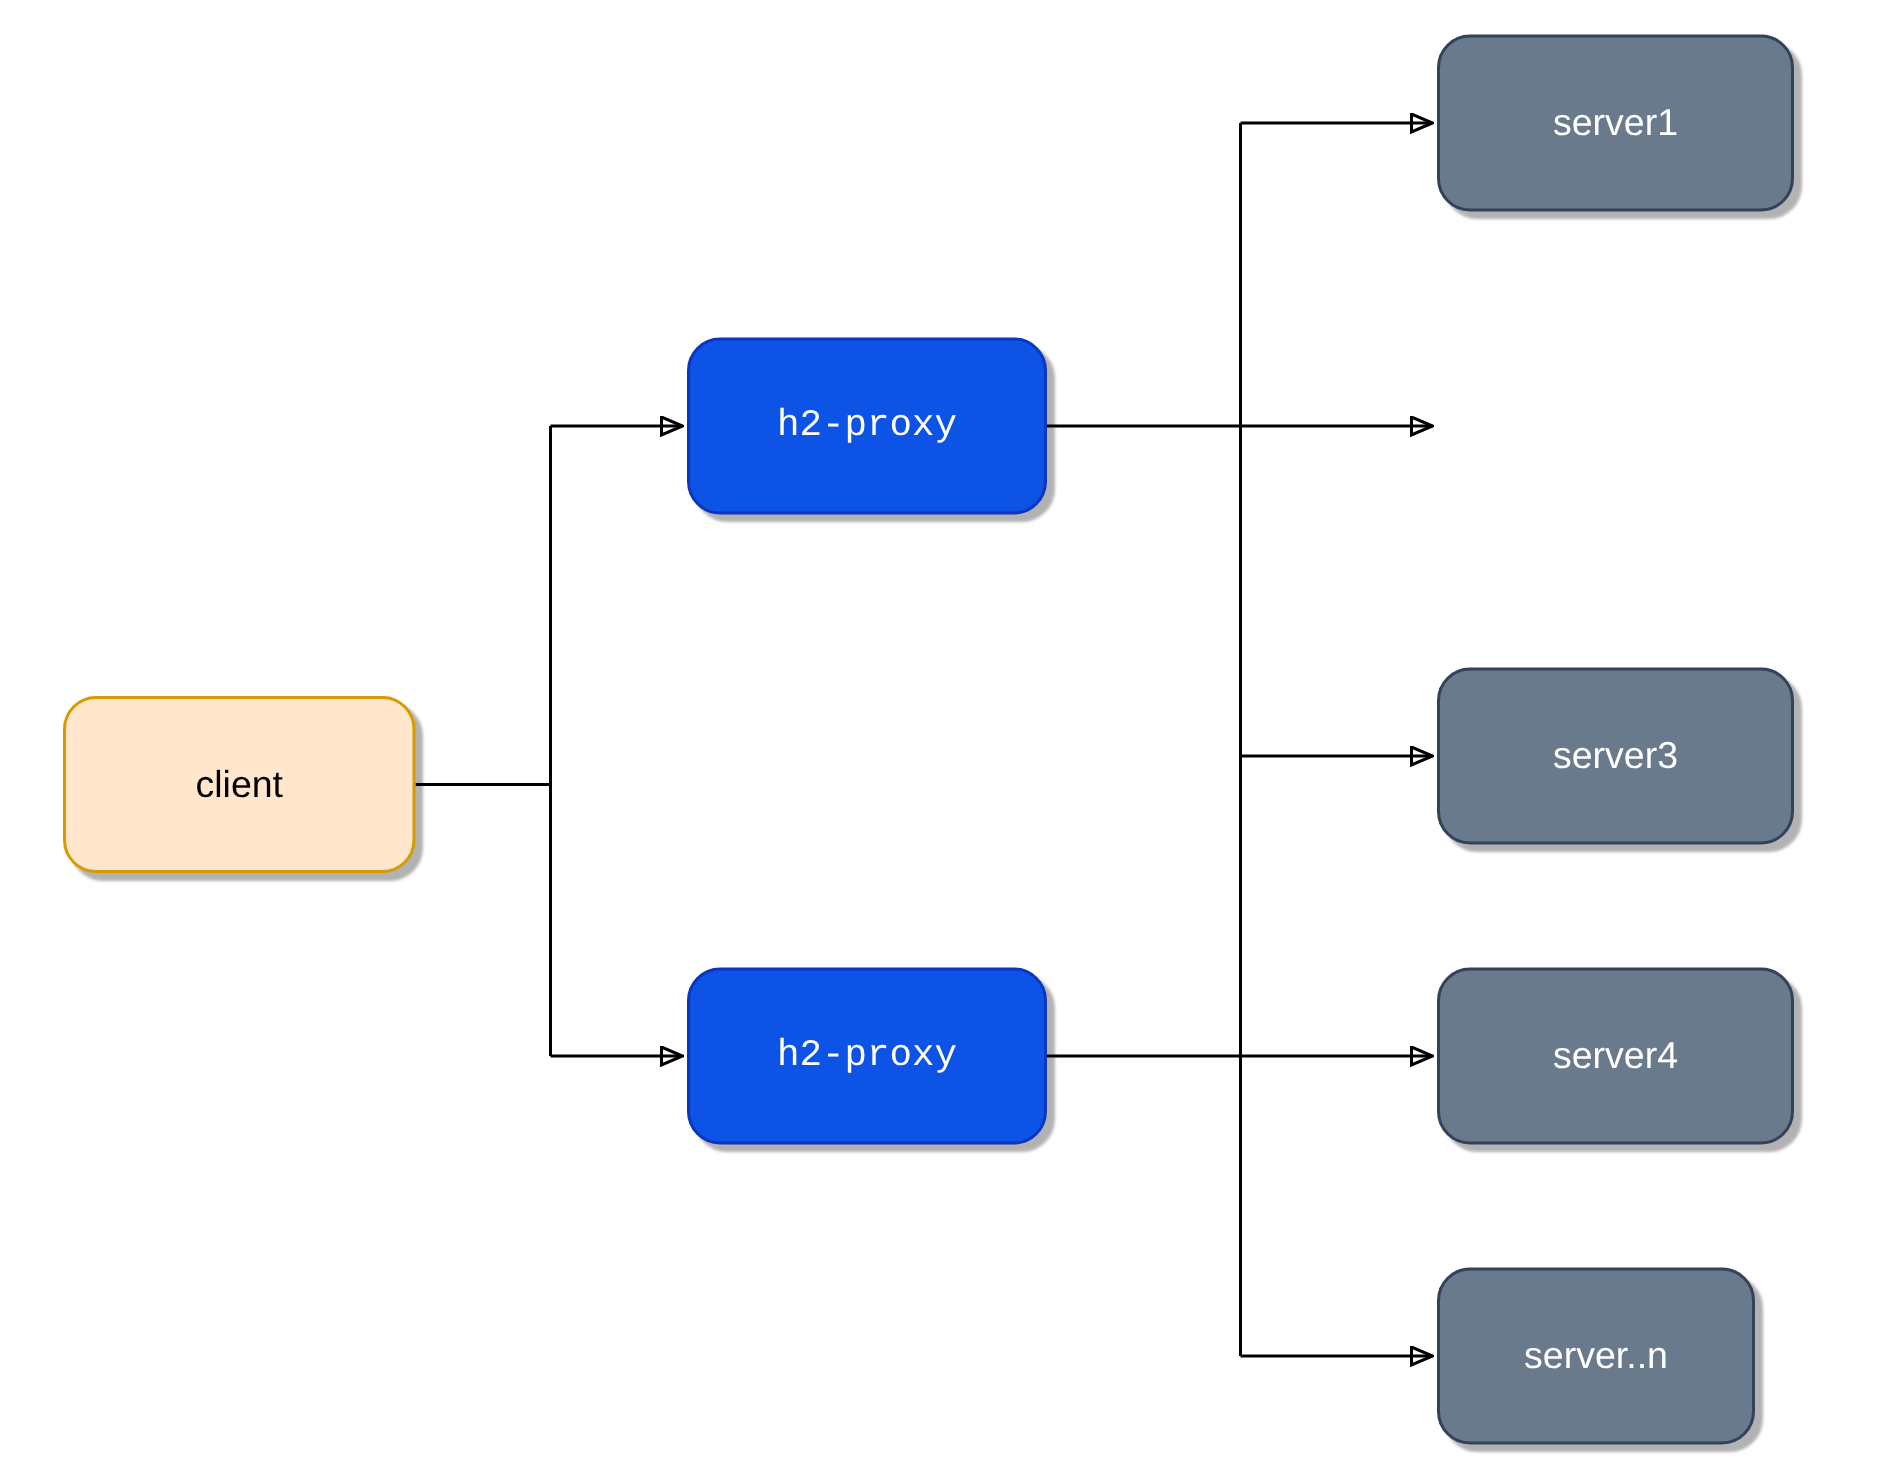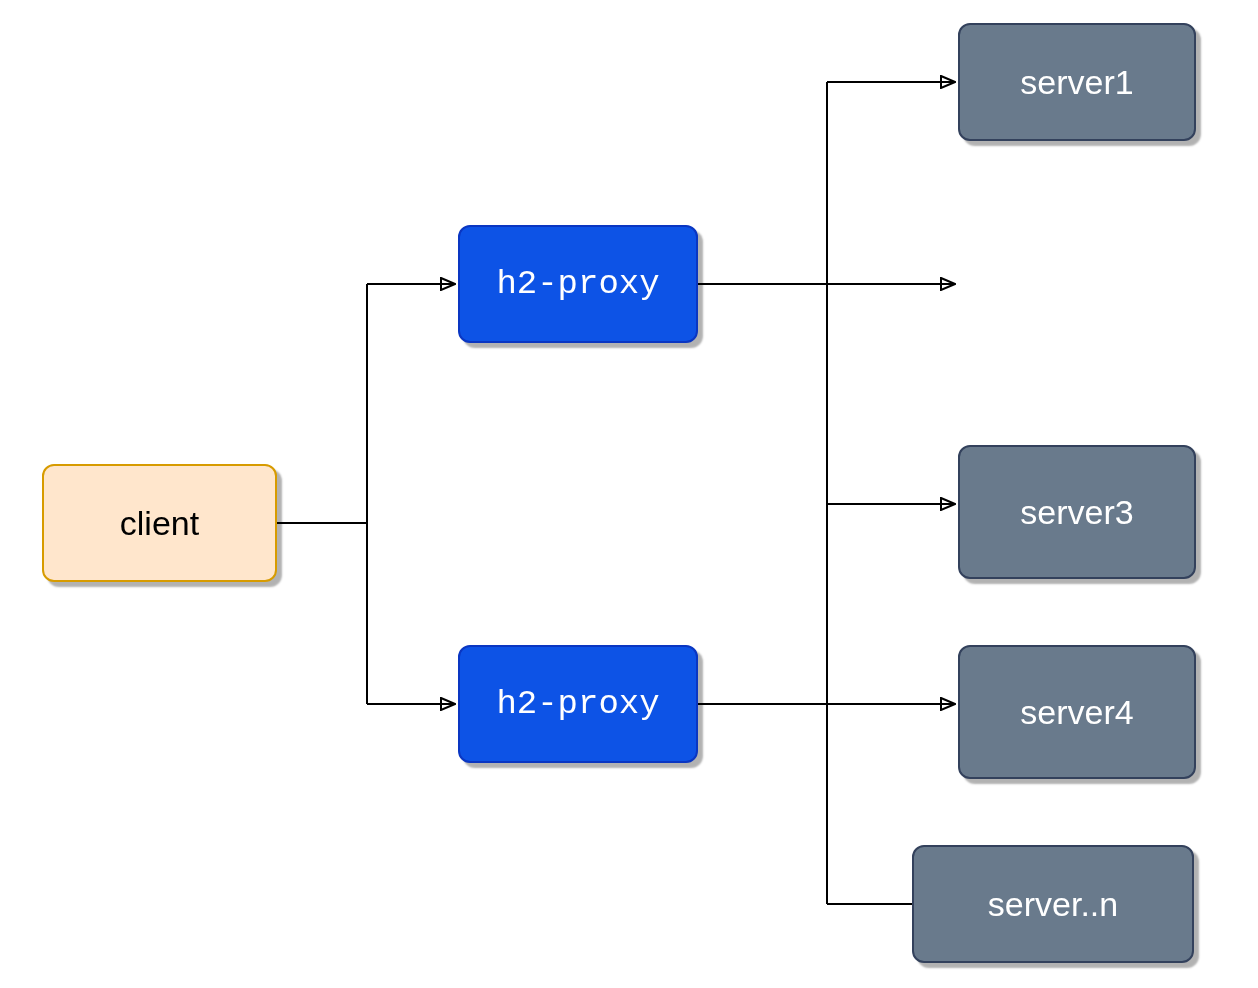--- a/index.html
+++ b/index.html
@@ -23,26 +23,26 @@
     height: 988px;
   }
   #edge-layer path {
     fill: none;
     stroke: var(--edge, #000000);
     stroke-width: 2;
   }
   .node {
     position: absolute;
     box-sizing: border-box;
-    border-radius: 12px;
+    border-radius: 22px;
     border: 2px solid;
     display: flex;
     align-items: center;
     justify-content: center;
-    font-size: 34px;
+    font-size: 25px;
     line-height: 1.2;
     box-shadow: 5px 5px 2px rgba(0, 0, 0, 0.30);
   }
   .node.client {
     background: var(--client_fill, #ffe6cc);
     border-color: var(--client_border, #d79b00);
     color: var(--client_text, #000000);
   }
   .node.proxy {
     background: var(--proxy_fill, #0d53e6);
@@ -57,23 +57,23 @@
   }
   .node .label {
     pointer-events: none;
   }
   
   #node-client       { left: 42px;  top: 464px; width: 235px; height: 118px; }
   #node-proxy-top    { left: 458px; top: 225px; width: 240px; height: 118px; }
   #node-proxy-bottom { left: 458px; top: 645px; width: 240px; height: 118px; }
   #node-server1      { left: 958px; top: 23px;  width: 238px; height: 118px; }
   #node-server2      { left: 958px; top: 225px; width: 238px; height: 118px; }
-  #node-server3      { left: 958px; top: 445px; width: 238px; height: 134px; }
-  #node-server4      { left: 958px; top: 645px; width: 238px; height: 134px; }
-  #node-server-n     { left: 912px; top: 845px; width: 282px; height: 118px; }
+  #node-server3      { left: 958px; top: 445px; width: 238px; height: 118px; }
+  #node-server4      { left: 958px; top: 645px; width: 238px; height: 118px; }
+  #node-server-n     { left: 958px; top: 845px; width: 212px; height: 118px; }
 </style>
 </head>
 <body>
 
 <div id="canvas">
 
   <svg id="edge-layer" viewBox="0 0 1258 988" xmlns="http://www.w3.org/2000/svg">
     <defs>
       <marker id="arrowhead" markerUnits="userSpaceOnUse" markerWidth="16" markerHeight="14" viewBox="0 0 16 14" refX="15" refY="7" orient="auto">
         <path d="M1,1 L15,7 L1,13 Z" fill="#000000" stroke="#000000" stroke-width="1"></path>

